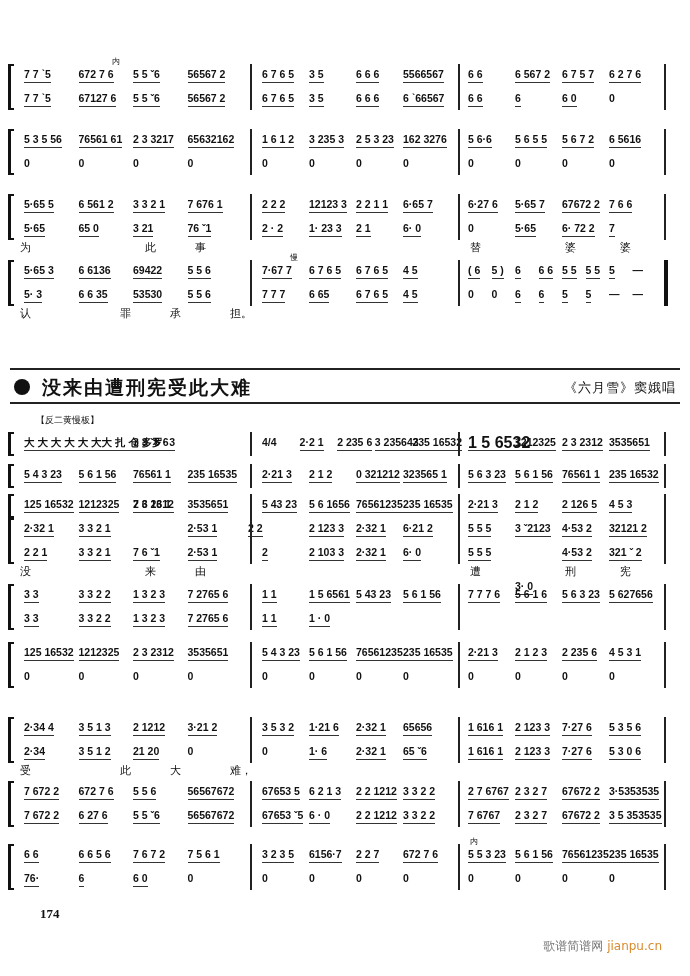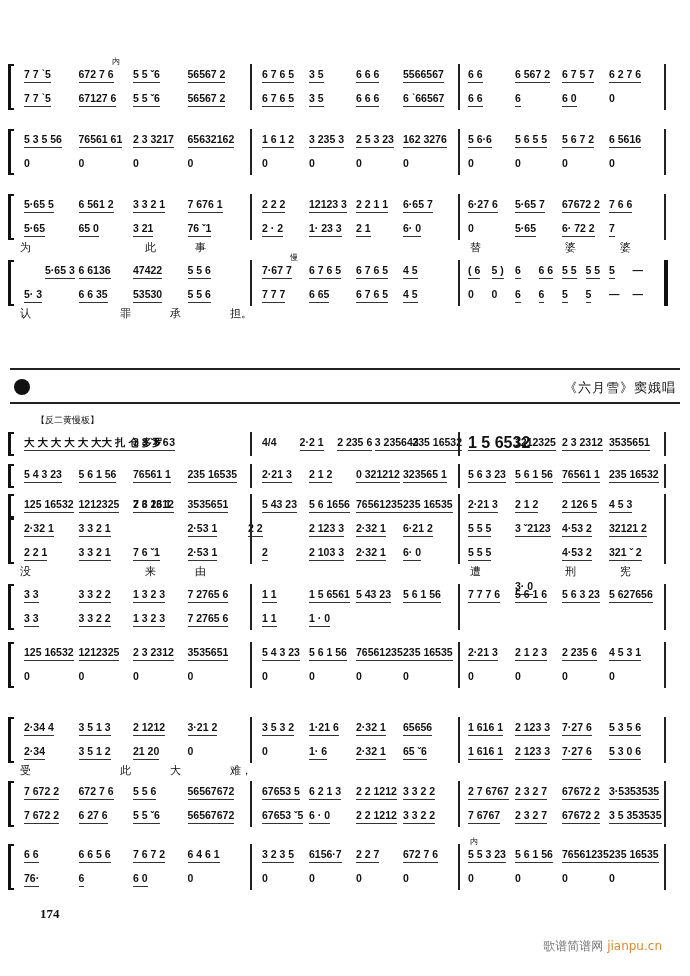--- a/index.html
+++ b/index.html
@@ -120,23 +120,23 @@
     <div class="barline" style="left: 458px; top: 194px; height: 46px;"></div>
     <div class="barline" style="left: 664px; top: 194px; height: 46px;"></div>
     <span class="lyric" style="left: 20px; top: 240px;">为</span>
     <span class="lyric" style="left: 145px; top: 240px;">此</span>
     <span class="lyric" style="left: 195px; top: 240px;">事</span>
     <span class="lyric" style="left: 470px; top: 240px;">替</span>
     <span class="lyric" style="left: 565px; top: 240px;">婆</span>
     <span class="lyric" style="left: 620px; top: 240px;">婆</span>
     <div class="system" style="top: 0px;"></div>
     <div class="brace" style="top: 260px; height: 46px;"></div>
-    <span class="beat" style="left: 24px; top: 264px; position: absolute; font-size: 10.5px; font-weight: bold; white-space: nowrap; margin-left: 21px;">5·65 3</span>
+    <span class="beat" style="left: 24px; top: 264px; position: absolute; font-size: 10.5px; font-weight: bold; white-space: nowrap;">5·65 3</span>
     <span class="beat" style="left: 78.5px; top: 264px; position: absolute; font-size: 10.5px; font-weight: bold; white-space: nowrap;">6 6136</span>
-    <span class="beat" style="left: 133px; top: 264px; position: absolute; font-size: 10.5px; font-weight: bold; white-space: nowrap;">47422</span>
+    <span class="beat" style="left: 133px; top: 264px; position: absolute; font-size: 10.5px; font-weight: bold; white-space: nowrap;">69422</span>
     <span class="beat" style="left: 187.5px; top: 264px; position: absolute; font-size: 10.5px; font-weight: bold; white-space: nowrap;">5 5  6</span>
     <span class="beat" style="left: 262px; top: 264px; position: absolute; font-size: 10.5px; font-weight: bold; white-space: nowrap;">7·67 7</span>
     <span class="beat" style="left: 309px; top: 264px; position: absolute; font-size: 10.5px; font-weight: bold; white-space: nowrap;">6 7 6 5</span>
     <span class="beat" style="left: 356px; top: 264px; position: absolute; font-size: 10.5px; font-weight: bold; white-space: nowrap;">6 7 6 5</span>
     <span class="beat" style="left: 403px; top: 264px; position: absolute; font-size: 10.5px; font-weight: bold; white-space: nowrap;">4  5</span>
     <span class="beat" style="left: 468px; top: 264px; position: absolute; font-size: 10.5px; font-weight: bold; white-space: nowrap;">(  6</span>
     <span class="beat" style="left: 491.5px; top: 264px; position: absolute; font-size: 10.5px; font-weight: bold; white-space: nowrap;">5  )</span>
     <span class="beat" style="left: 515px; top: 264px; position: absolute; font-size: 10.5px; font-weight: bold; white-space: nowrap;">6</span>
     <span class="beat" style="left: 538.5px; top: 264px; position: absolute; font-size: 10.5px; font-weight: bold; white-space: nowrap;">6  6</span>
     <span class="beat" style="left: 562px; top: 264px; position: absolute; font-size: 10.5px; font-weight: bold; white-space: nowrap;">5  5</span>
@@ -164,20 +164,21 @@
     <div class="barline end" style="left: 664px; top: 260px; height: 46px;"></div>
     <span class="lyric" style="left: 20px; top: 306px;">认</span>
     <span class="lyric" style="left: 120px; top: 306px;">罪</span>
     <span class="lyric" style="left: 170px; top: 306px;">承</span>
     <span class="lyric" style="left: 230px; top: 306px;">担。</span>
     <span class="annot" style="left: 290px; top: 252px;">慢</span>
   </div>
 
 <div class="title-block">
   <div class="title-bullet"></div>
+  <div class="title-text">没来由遭刑宪受此大难</div>
   <div class="title-source">《六月雪》窦娥唱</div>
 </div>
 <div class="tempo-mark">【反二黄慢板】</div>
 
 <div id="bottom-section">
     <div class="system" style="top: 0px;"></div>
     <div class="brace" style="top: 432px; height: 24px;"></div>
     <span class="beat" style="left: 24px; top: 436px; position: absolute; font-size: 10.5px; font-weight: bold; white-space: nowrap;">大 大 大 大 大 大大 扎 仓 多罗· 3</span>
     <span class="beat" style="left: 133px; top: 436px; position: absolute; font-size: 10.5px; font-weight: bold; white-space: nowrap;">3  3 ˇ5 6</span>
     <span class="beat plain" style="left: 262px; top: 436px; position: absolute; font-size: 10.5px; font-weight: bold; white-space: nowrap;">4/4</span>
@@ -379,21 +380,21 @@
     <span class="beat" style="left: 562px; top: 809px; position: absolute; font-size: 10.5px; font-weight: bold; white-space: nowrap;">67672 2</span>
     <span class="beat" style="left: 609px; top: 809px; position: absolute; font-size: 10.5px; font-weight: bold; white-space: nowrap;">3 5 353535</span>
     <div class="barline" style="left: 250px; top: 781px; height: 46px;"></div>
     <div class="barline" style="left: 458px; top: 781px; height: 46px;"></div>
     <div class="barline" style="left: 664px; top: 781px; height: 46px;"></div>
     <div class="system" style="top: 0px;"></div>
     <div class="brace" style="top: 844px; height: 46px;"></div>
     <span class="beat" style="left: 24px; top: 848px; position: absolute; font-size: 10.5px; font-weight: bold; white-space: nowrap;">6  6</span>
     <span class="beat" style="left: 78.5px; top: 848px; position: absolute; font-size: 10.5px; font-weight: bold; white-space: nowrap;">6 6 5 6</span>
     <span class="beat" style="left: 133px; top: 848px; position: absolute; font-size: 10.5px; font-weight: bold; white-space: nowrap;">7 6 7 2</span>
-    <span class="beat" style="left: 187.5px; top: 848px; position: absolute; font-size: 10.5px; font-weight: bold; white-space: nowrap;">6 4 6 1</span>
+    <span class="beat" style="left: 187.5px; top: 848px; position: absolute; font-size: 10.5px; font-weight: bold; white-space: nowrap;">7 5 6 1</span>
     <span class="beat" style="left: 262px; top: 848px; position: absolute; font-size: 10.5px; font-weight: bold; white-space: nowrap;">3 2 3 5</span>
     <span class="beat" style="left: 309px; top: 848px; position: absolute; font-size: 10.5px; font-weight: bold; white-space: nowrap;">6156·7</span>
     <span class="beat" style="left: 356px; top: 848px; position: absolute; font-size: 10.5px; font-weight: bold; white-space: nowrap;">2  2 7</span>
     <span class="beat" style="left: 403px; top: 848px; position: absolute; font-size: 10.5px; font-weight: bold; white-space: nowrap;">672 7 6</span>
     <span class="beat" style="left: 468px; top: 848px; position: absolute; font-size: 10.5px; font-weight: bold; white-space: nowrap;">5 5 3 23</span>
     <span class="beat" style="left: 515px; top: 848px; position: absolute; font-size: 10.5px; font-weight: bold; white-space: nowrap;">5 6 1 56</span>
     <span class="beat" style="left: 562px; top: 848px; position: absolute; font-size: 10.5px; font-weight: bold; white-space: nowrap;">76561235</span>
     <span class="beat" style="left: 609px; top: 848px; position: absolute; font-size: 10.5px; font-weight: bold; white-space: nowrap;">235 16535</span>
     <span class="beat" style="left: 24px; top: 872px; position: absolute; font-size: 10.5px; font-weight: bold; white-space: nowrap;">76·</span>
     <span class="beat" style="left: 78.5px; top: 872px; position: absolute; font-size: 10.5px; font-weight: bold; white-space: nowrap;">6</span>

